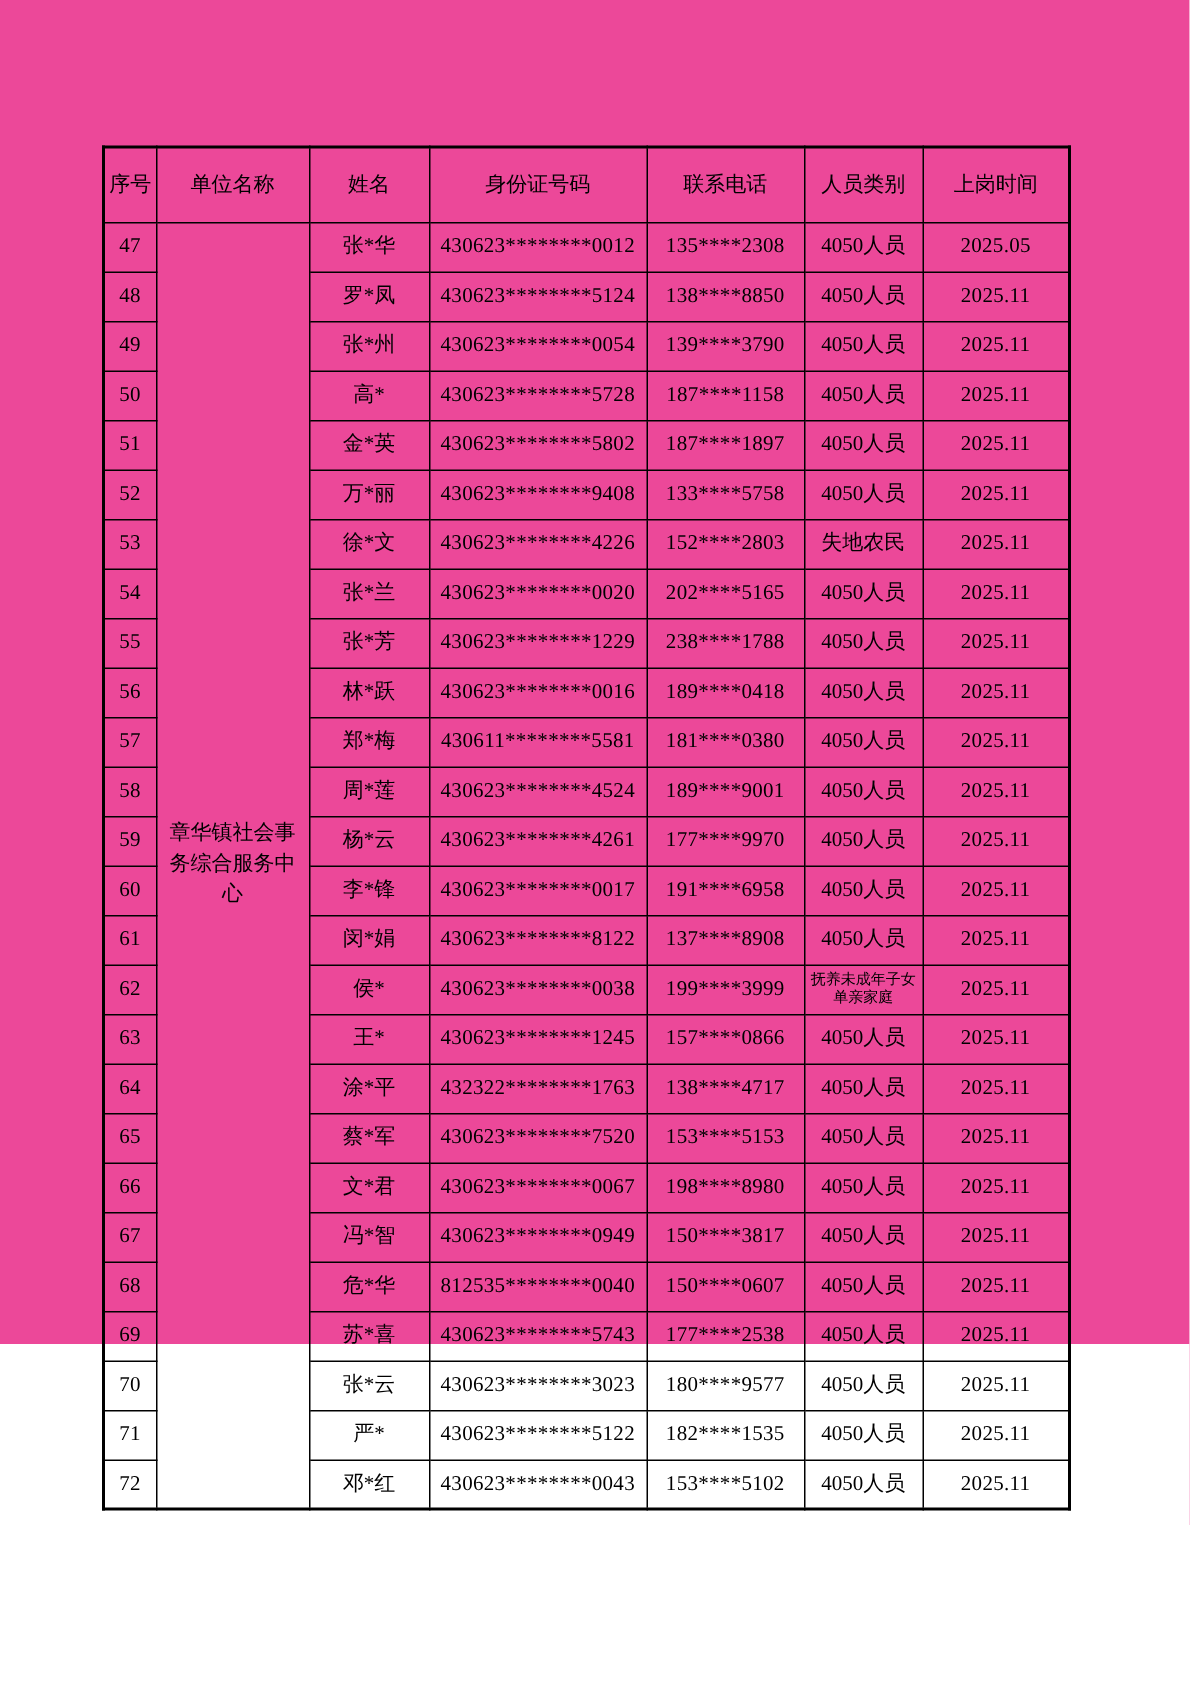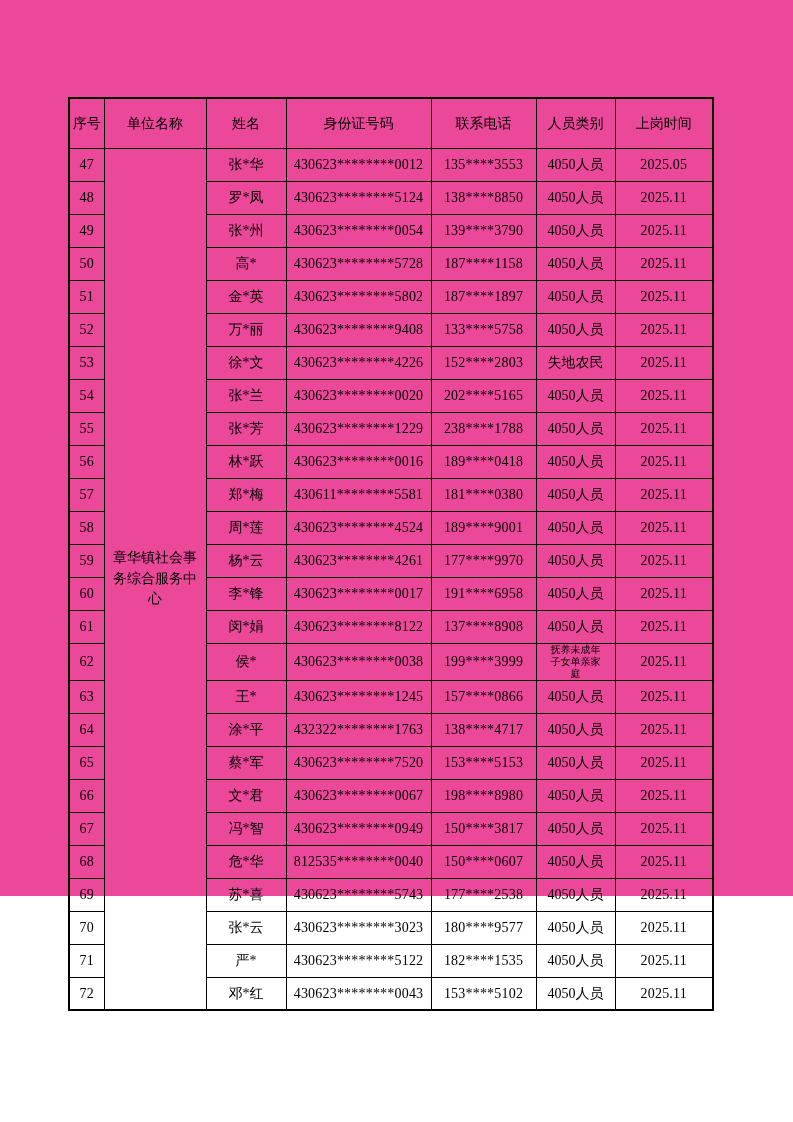--- a/index.html
+++ b/index.html
@@ -49,21 +49,21 @@
   .unit-inner {
     width: 86px;
     margin: 0 auto;
     word-break: break-all;
     line-height: 1.45;
     font-size: 14px;
   }
   td.cell-category.small {
     font-size: 10px;
     line-height: 1.2;
-    padding: 0 14px;
+    padding: 0 4px;
   }
 </style>
 </head>
 <body>
 
 <div class="page">
   <table class="roster">
     <colgroup>
       <col style="width:35px">
       <col style="width:102px">
@@ -85,21 +85,21 @@
       </tr>
     </thead>
     <tbody id="roster-body">
         <tr>
           <td class="cell-index">47</td>
           <td rowspan="26" class="unit-cell">
             <div class="unit-inner">章华镇社会事务综合服务中心</div>
           </td>
           <td class="cell-name">张*华</td>
           <td class="cell-id-number">430623********0012</td>
-          <td class="cell-phone">135****3553</td>
+          <td class="cell-phone">135****2308</td>
           <td class="cell-category">4050人员</td>
           <td class="cell-start-time">2025.05</td>
         </tr>
         <tr>
           <td class="cell-index">48</td>
           <td class="cell-name">罗*凤</td>
           <td class="cell-id-number">430623********5124</td>
           <td class="cell-phone">138****8850</td>
           <td class="cell-category">4050人员</td>
           <td class="cell-start-time">2025.11</td>

